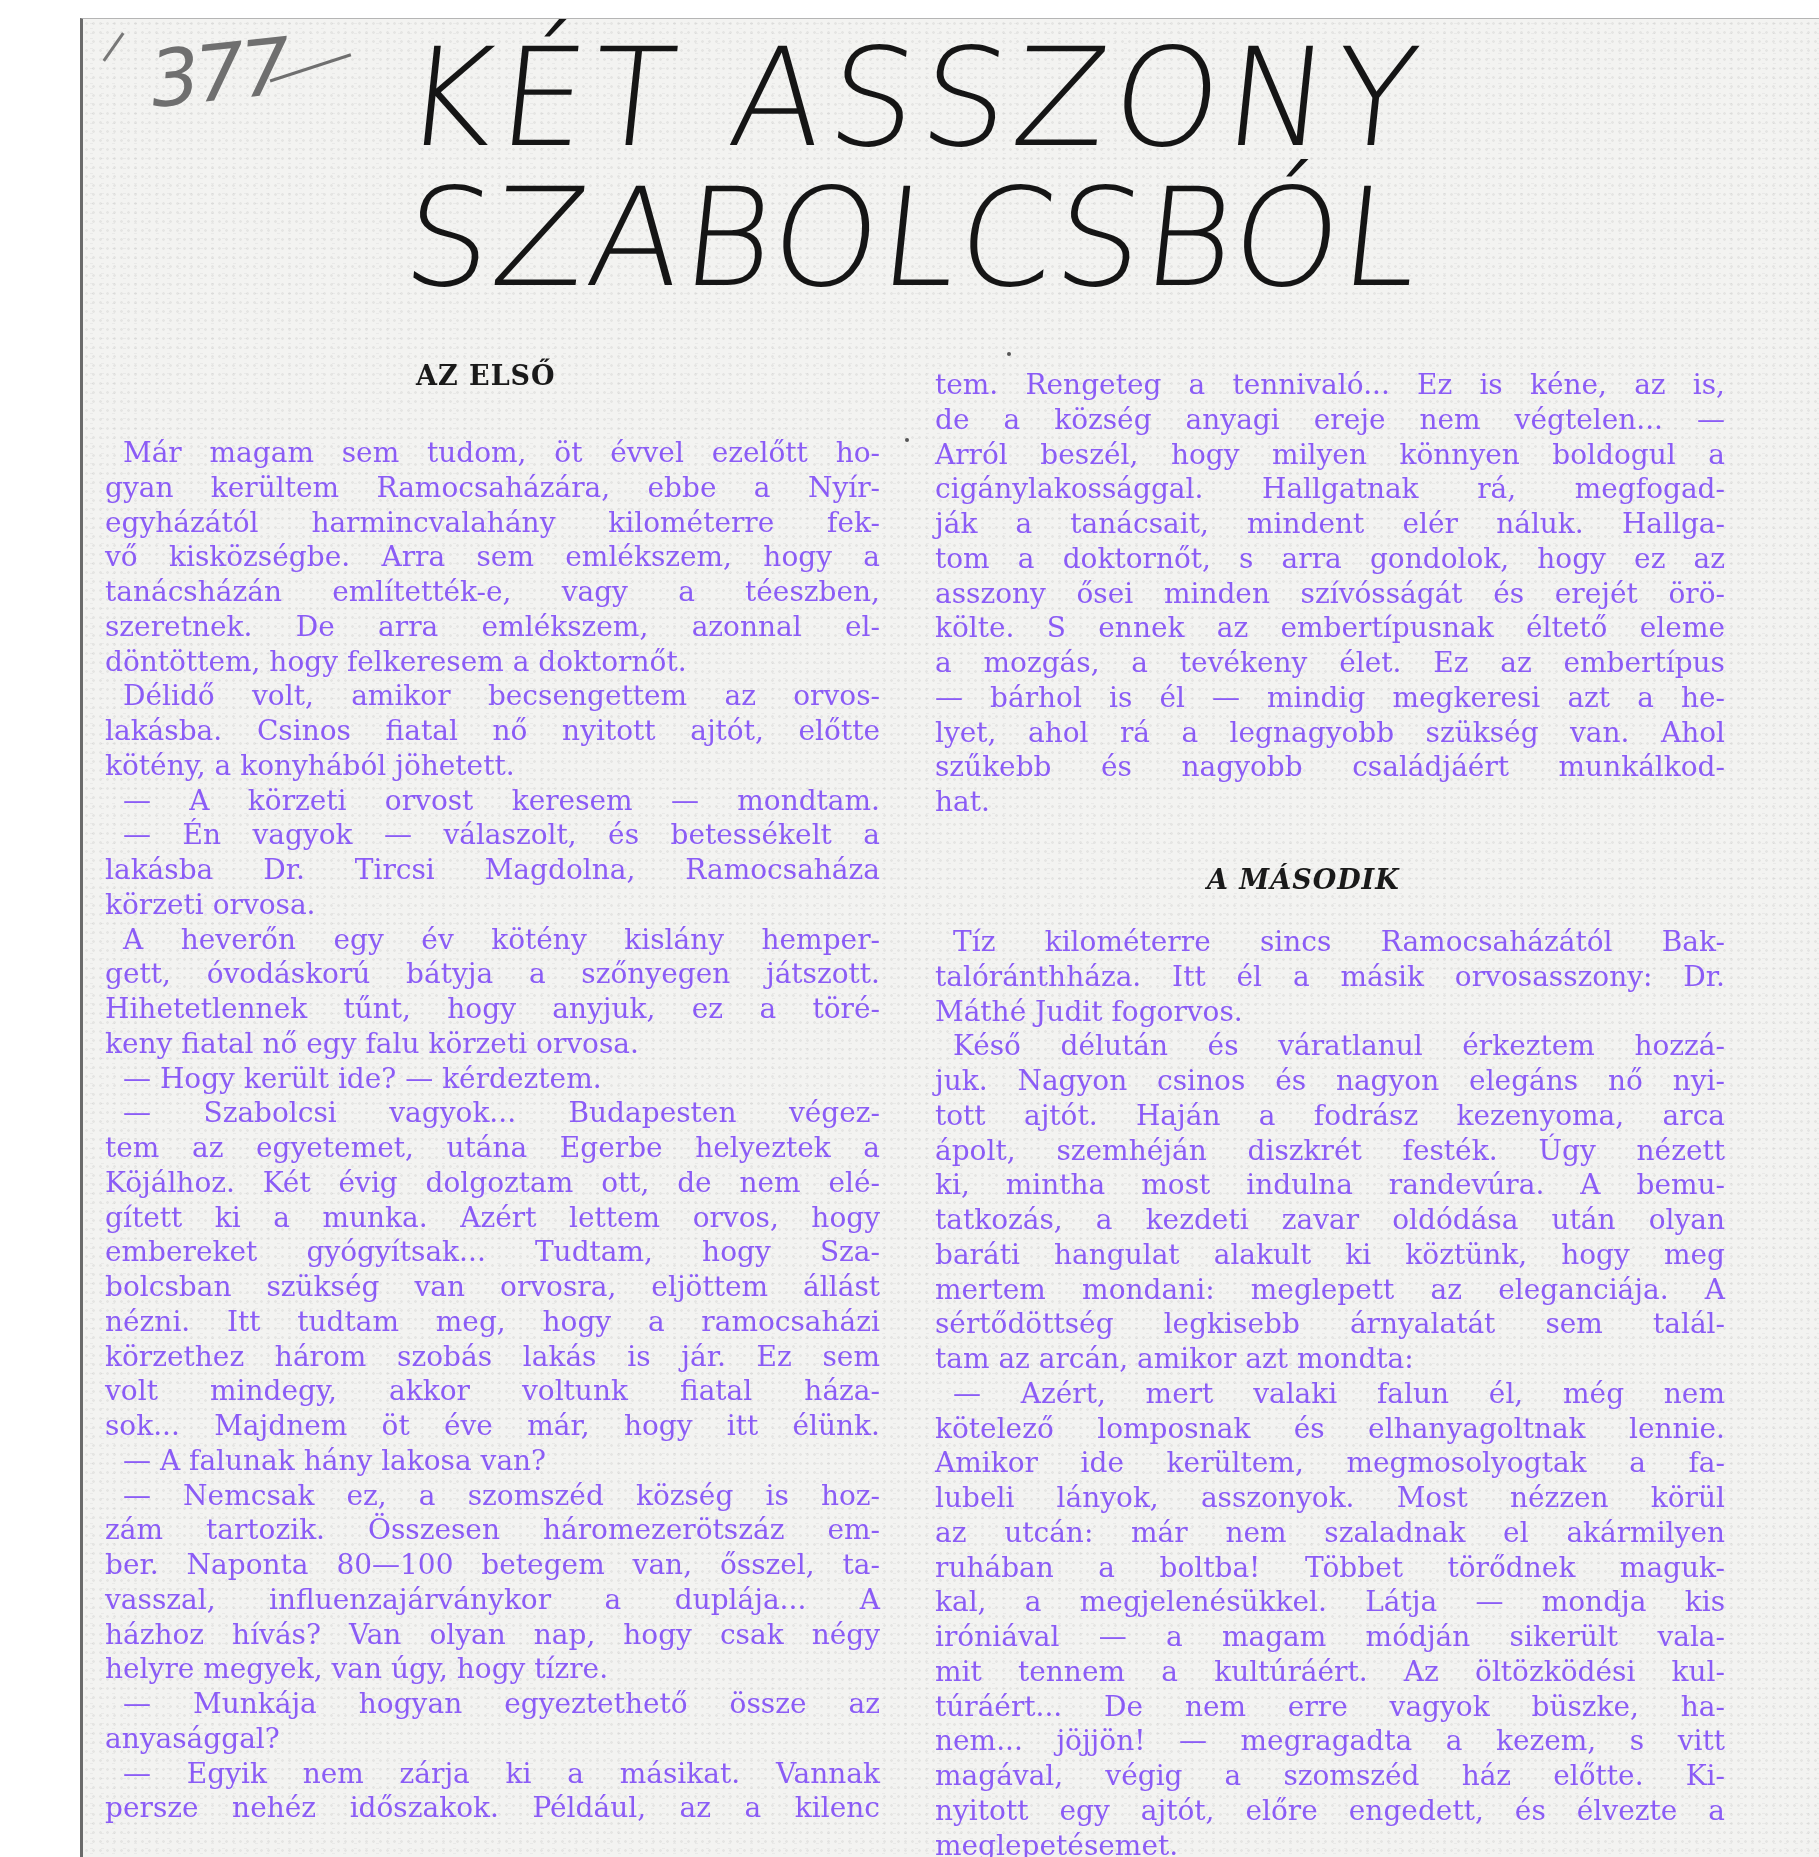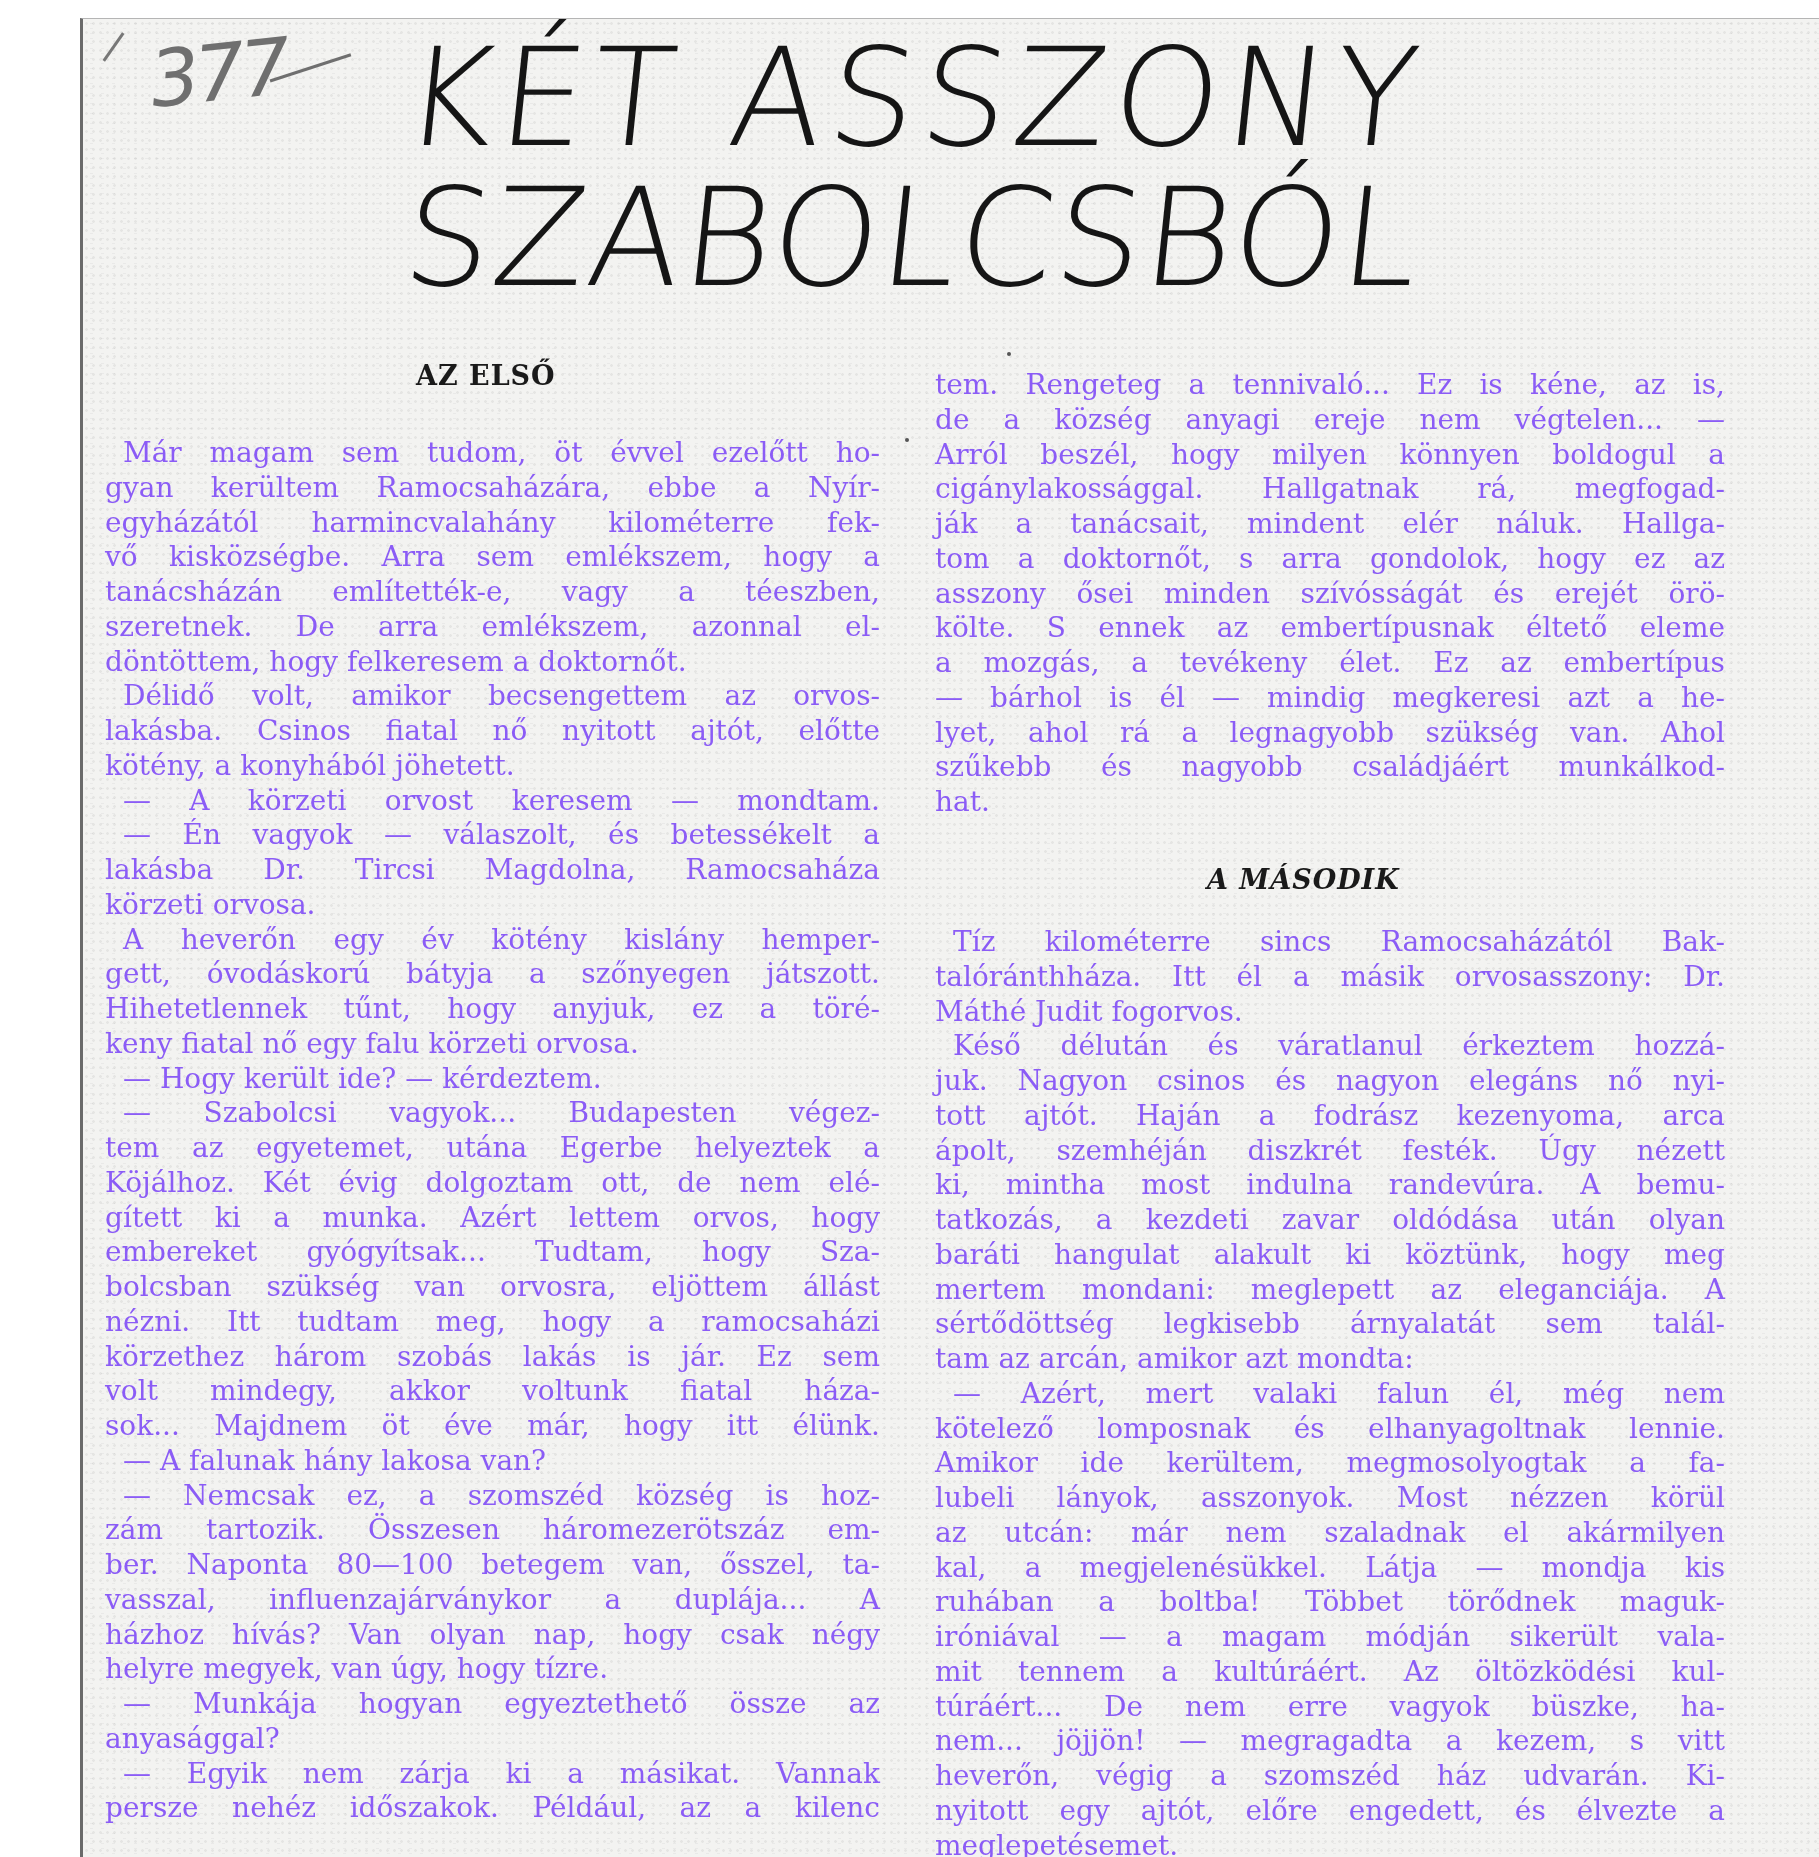--- a/index.html
+++ b/index.html
@@ -148,25 +148,25 @@
     <span class="ln">tatkozás, a kezdeti zavar oldódása után olyan</span>
     <span class="ln">baráti hangulat alakult ki köztünk, hogy meg</span>
     <span class="ln">mertem mondani: meglepett az eleganciája. A</span>
     <span class="ln">sértődöttség legkisebb árnyalatát sem talál-</span>
     <span class="ln last">tam az arcán, amikor azt mondta:</span>
     <span class="ln indent">— Azért, mert valaki falun él, még nem</span>
     <span class="ln">kötelező lomposnak és elhanyagoltnak lennie.</span>
     <span class="ln">Amikor ide kerültem, megmosolyogtak a fa-</span>
     <span class="ln">lubeli lányok, asszonyok. Most nézzen körül</span>
     <span class="ln">az utcán: már nem szaladnak el akármilyen</span>
+    <span class="ln">ruhában a boltba! Többet törődnek maguk-</span>
     <span class="ln">kal, a megjelenésükkel. Látja — mondja kis</span>
-    <span class="ln">ruhában a boltba! Többet törődnek maguk-</span>
     <span class="ln">iróniával — a magam módján sikerült vala-</span>
     <span class="ln">mit tennem a kultúráért. Az öltözködési kul-</span>
     <span class="ln">túráért... De nem erre vagyok büszke, ha-</span>
     <span class="ln">nem... jöjjön! — megragadta a kezem, s vitt</span>
-    <span class="ln">heverőn, végig a szomszéd ház udvarán. Ki-</span>
+    <span class="ln">magával, végig a szomszéd ház előtte. Ki-</span>
     <span class="ln">nyitott egy ajtót, előre engedett, és élvezte a</span>
     <span class="ln last">meglepetésemet.</span>
   </div>
 
 <div class="speck" style="left:905px; top:438px;"></div>
 <div class="speck" style="left:1007px; top:352px;"></div>
 
 </body></html>

